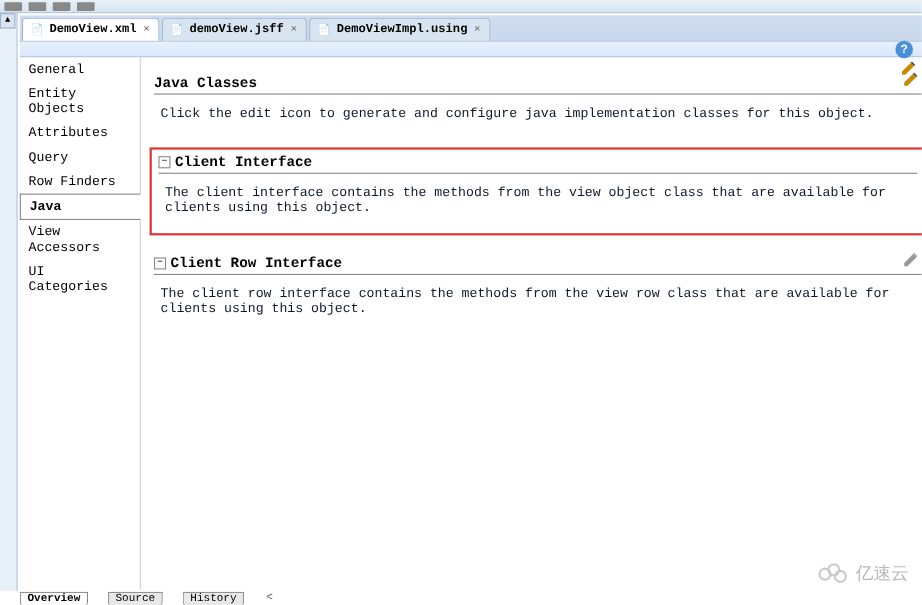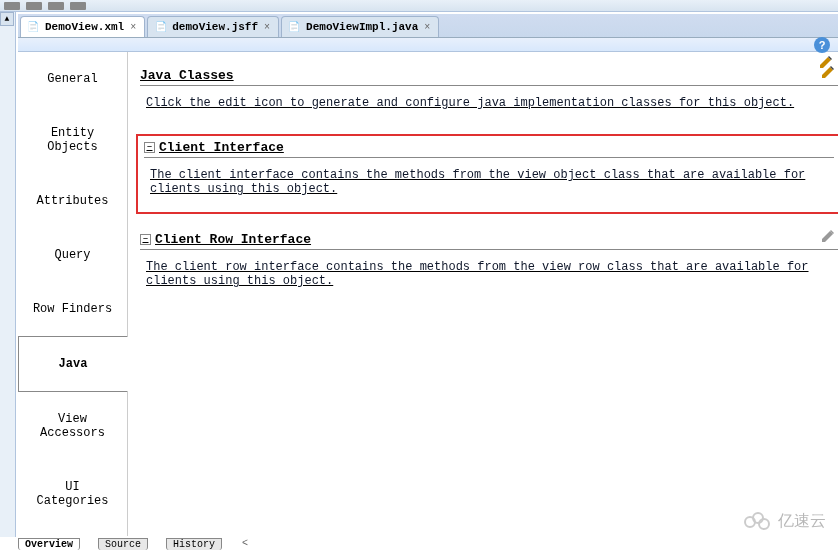--- a/index.html
+++ b/index.html
@@ -116,38 +116,36 @@
     .main-panel {
       display: flex;
       height: 484px;
     }
     .sidebar {
       width: 110px;
       background: #fff;
       border-right: 1px solid #ccc;
     }
     .sidebar-item {
-      padding: 20px 8px;
+      padding: 4px 8px;
       cursor: pointer;
       font-family: "Courier New", monospace;
-      text-align: center;
     }
     .sidebar-item.selected {
       background: #fff;
       border: 1px solid #888;
       border-right: 1px solid #fff;
       margin-right: -1px;
       font-weight: bold;
     }
     .detail {
       flex: 1;
       padding: 16px 0 8px 12px;
       position: relative;
       overflow: hidden;
-      text-decoration: underline;
     }
     .section {
       margin-bottom: 18px;
       position: relative;
     }
     .section-head {
       display: flex;
       align-items: center;
       gap: 4px;
       border-bottom: 1px solid #888;
@@ -258,21 +256,21 @@
       <span class="tab-label">DemoView.xml</span>
       <span class="tab-close">×</span>
     </div>
     <div class="tab">
       <span class="tab-icon">📄</span>
       <span class="tab-label">demoView.jsff</span>
       <span class="tab-close">×</span>
     </div>
     <div class="tab">
       <span class="tab-icon">📄</span>
-      <span class="tab-label">DemoViewImpl.java</span>
+      <span class="tab-label">DemoViewImpl.using</span>
       <span class="tab-close">×</span>
     </div>
   </div>
 
   <div class="content-wrap">
     <div class="content-header">
       <div class="help-icon">?</div>
     </div>
 
     <div class="main-panel">

